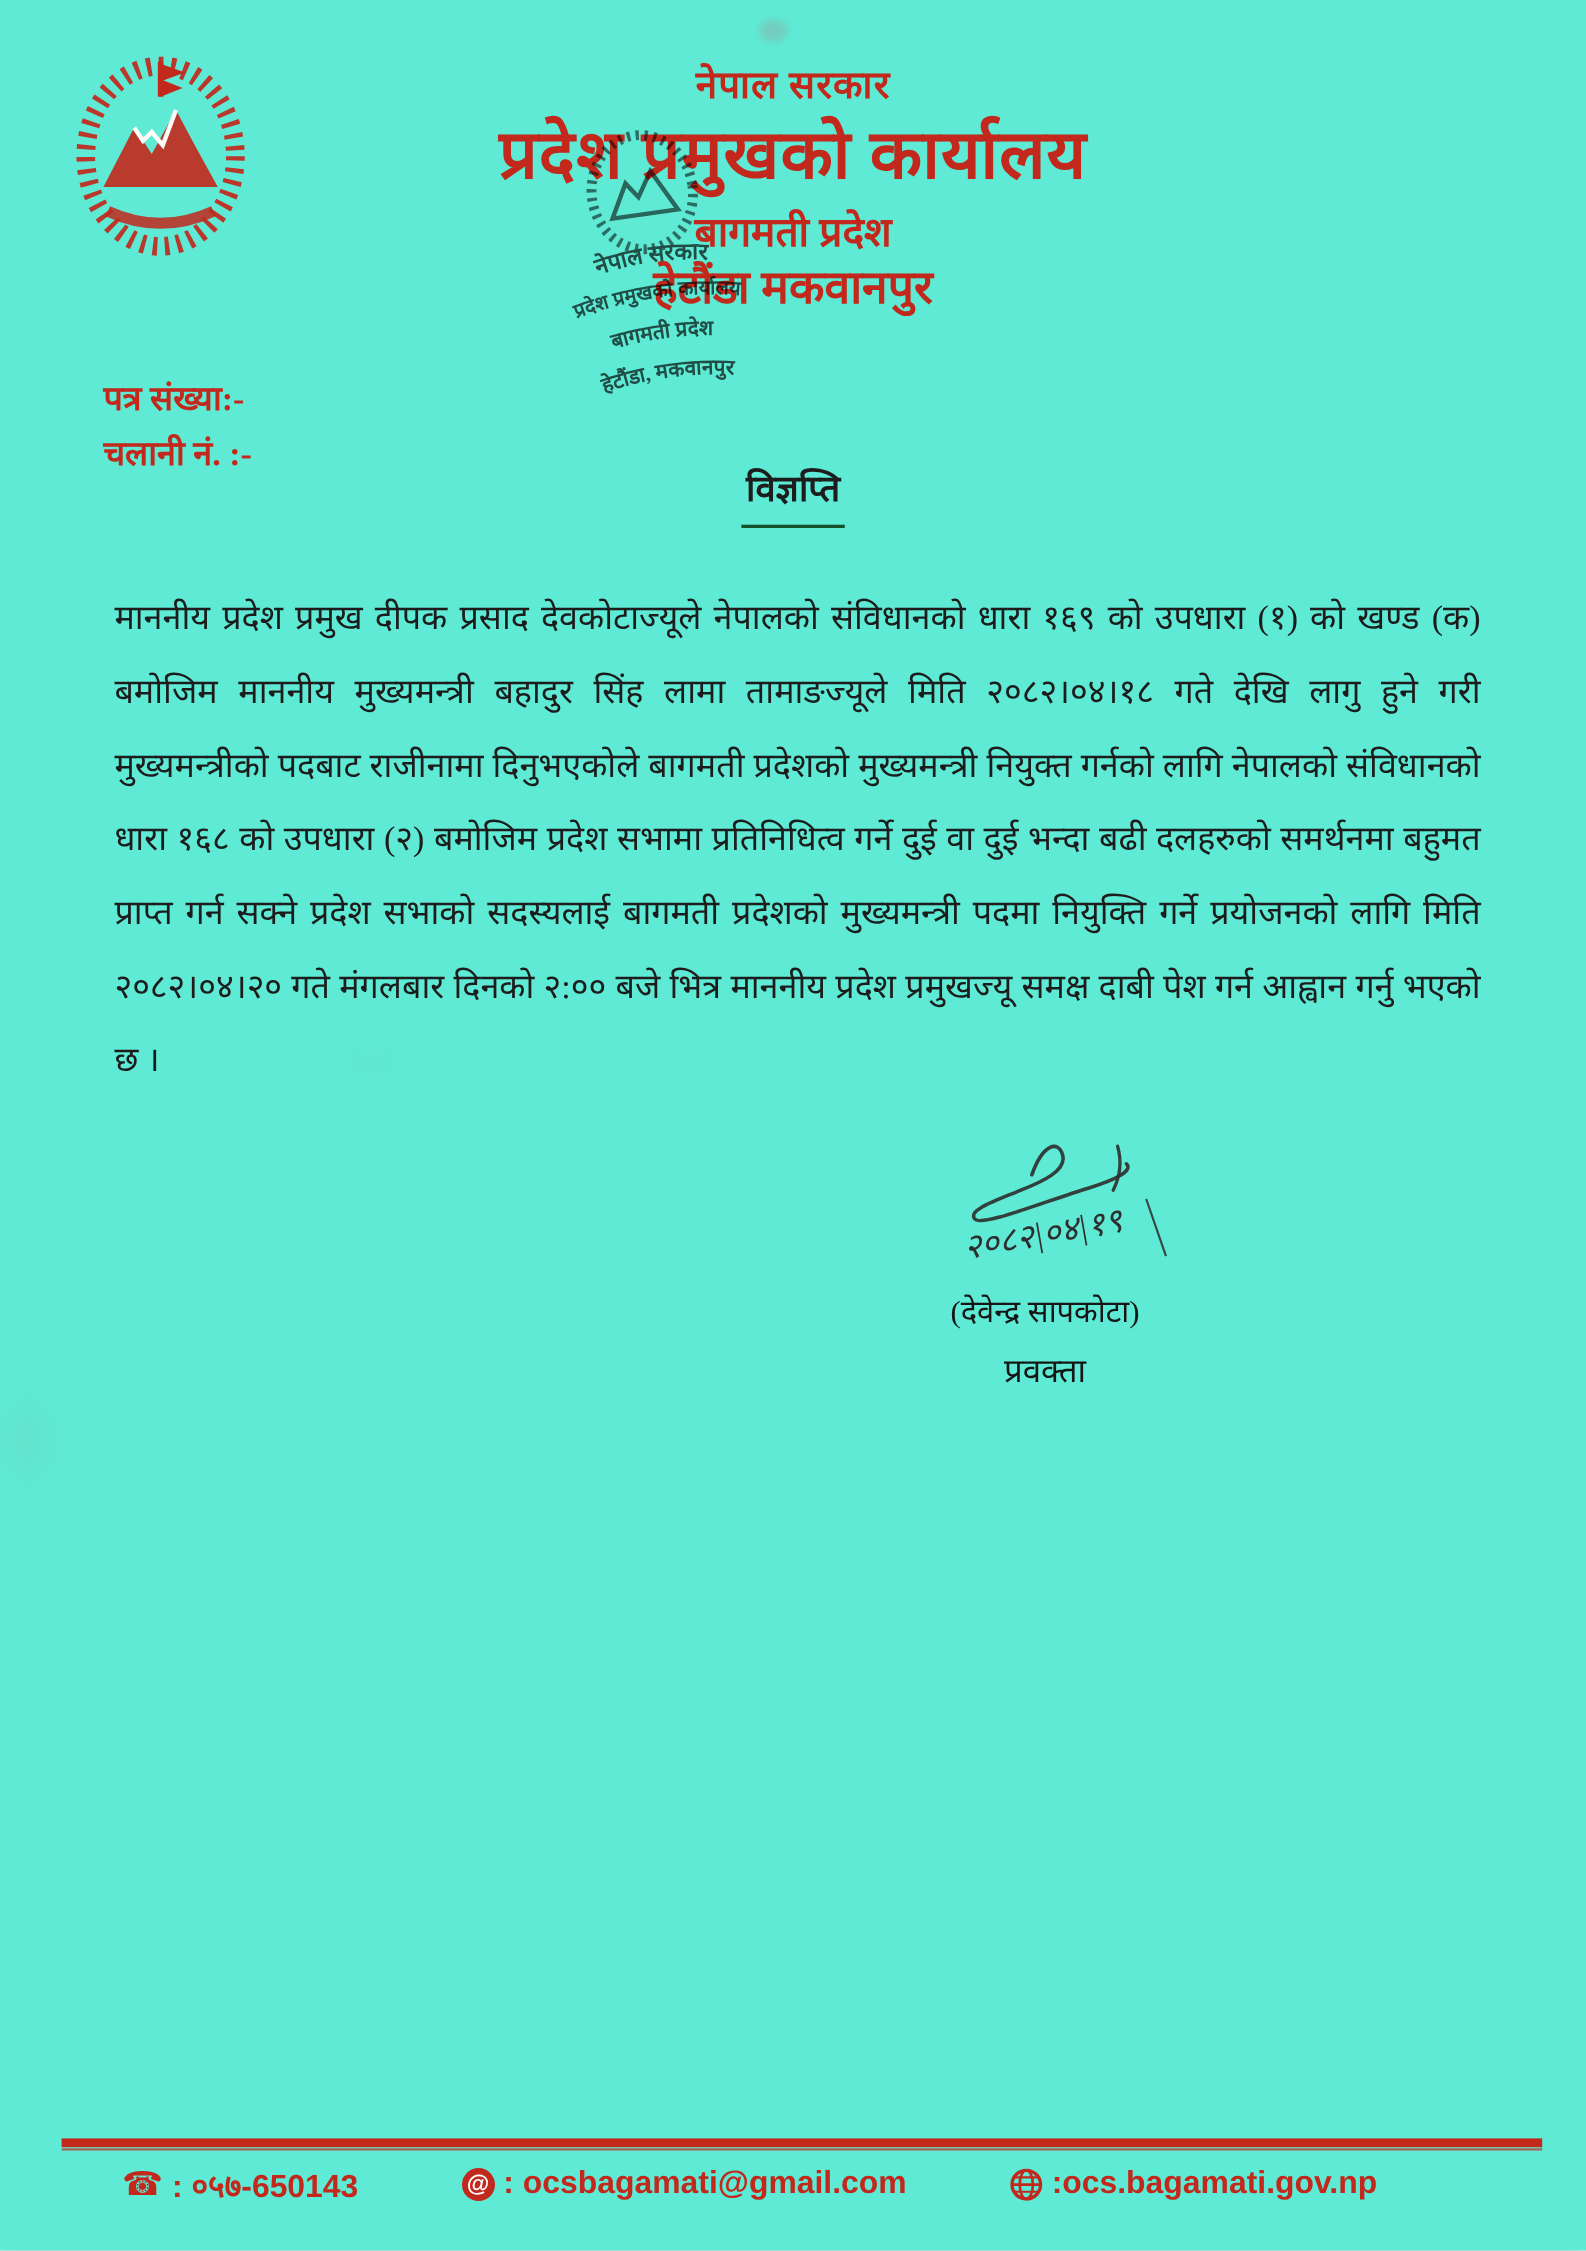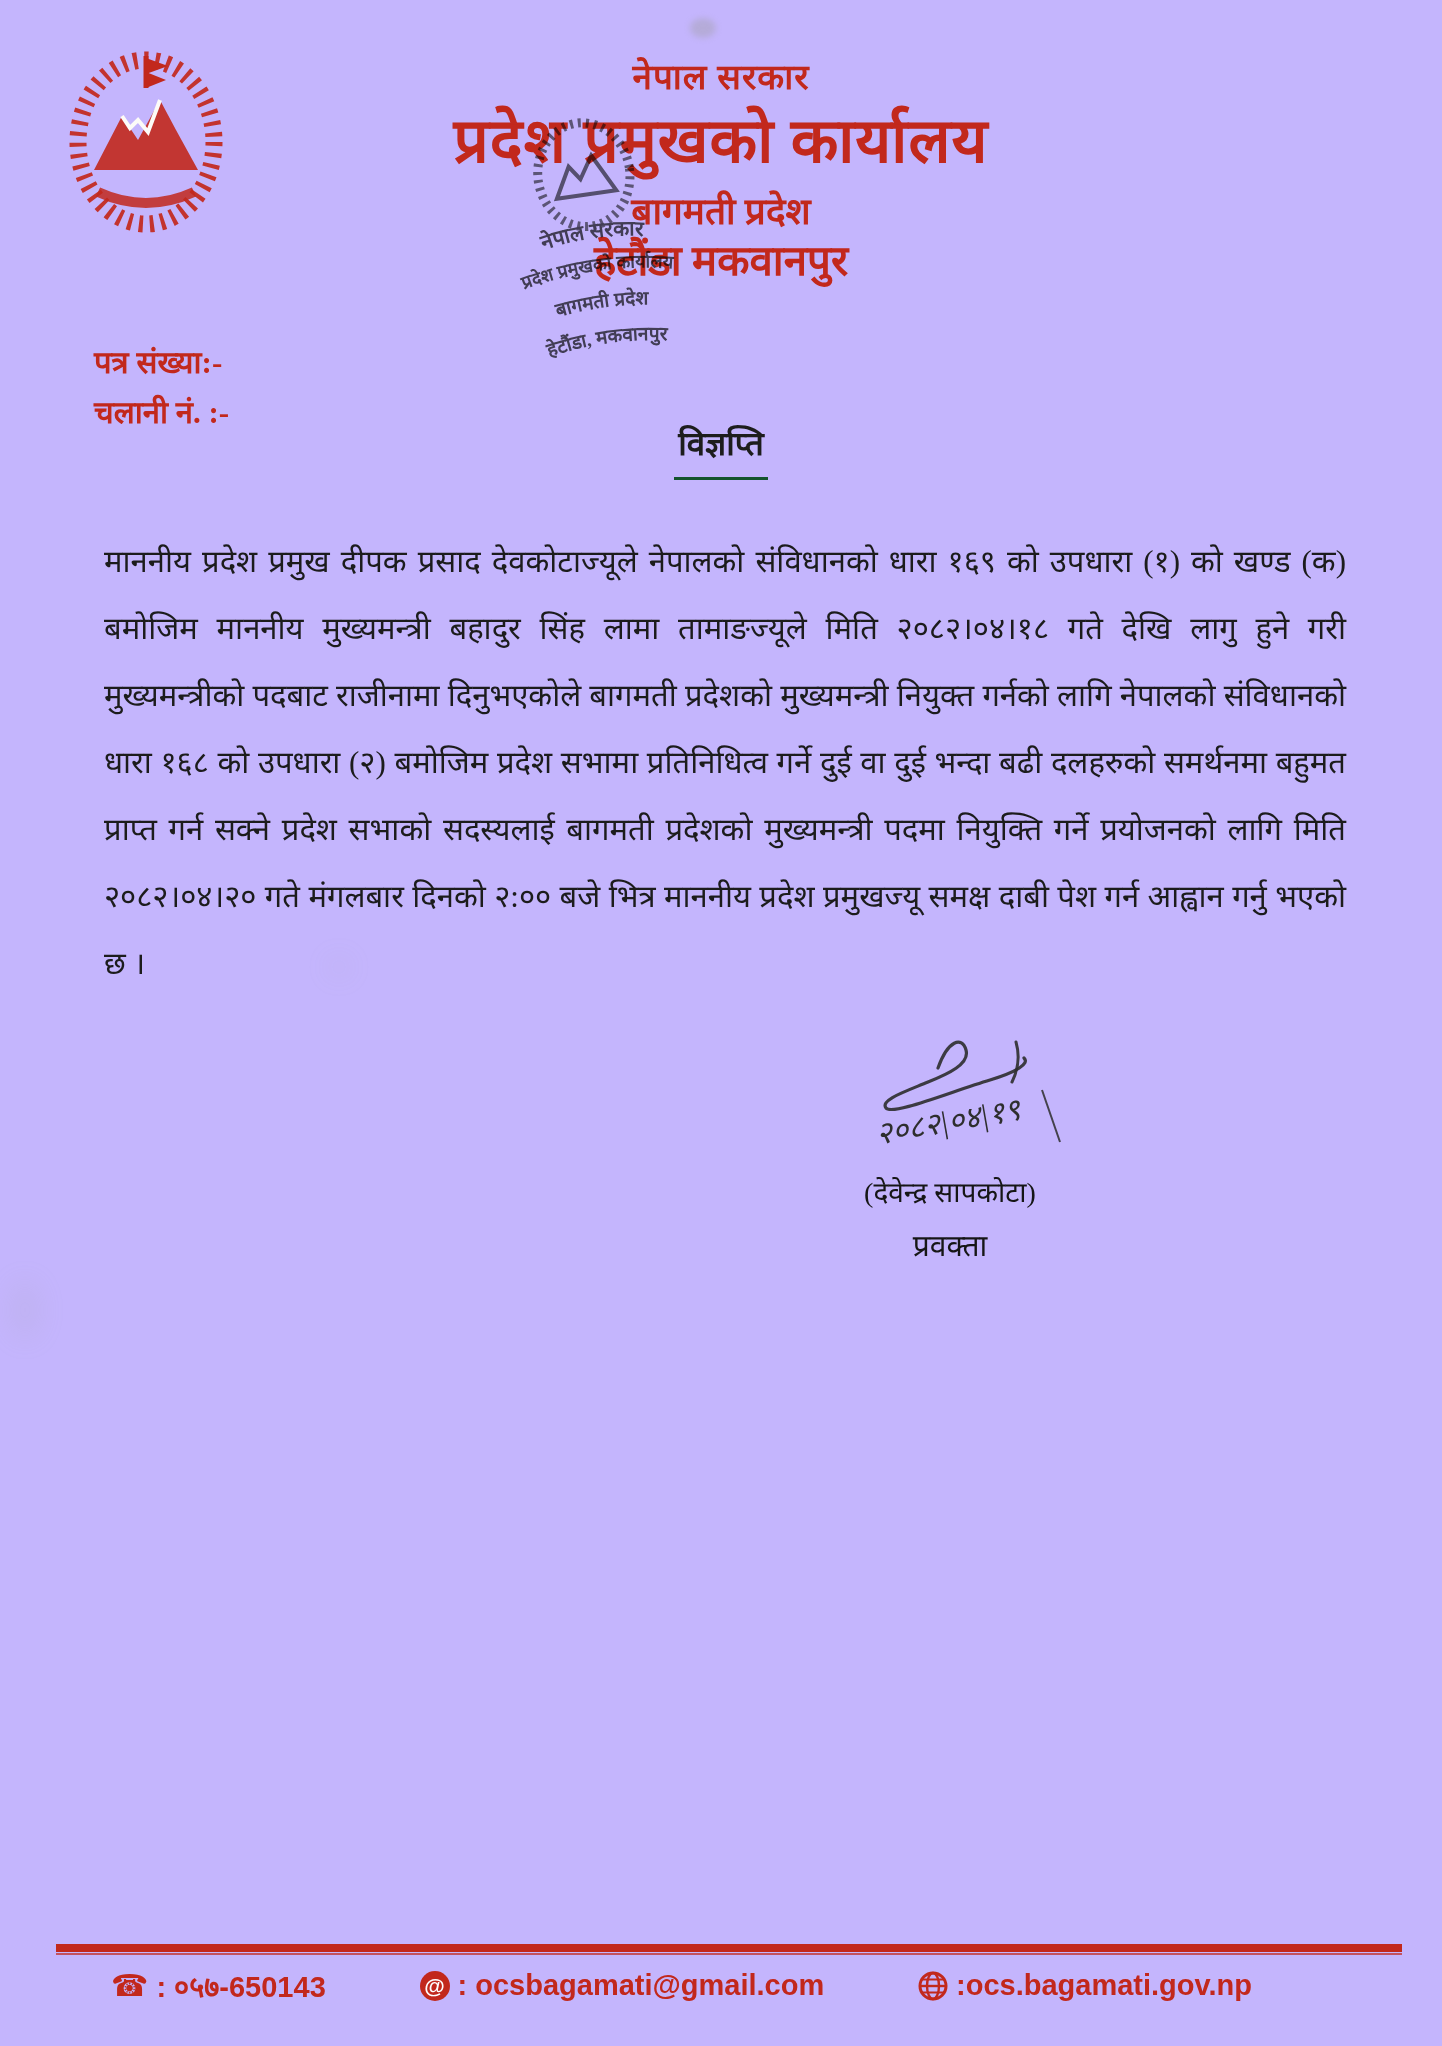--- a/index.html
+++ b/index.html
@@ -1,20 +1,20 @@
 <!DOCTYPE html>
 <html><head>
 <meta charset="utf-8">
 <style>
   html,body{margin:0;padding:0;background:#e8e6e2;}
   .page{
     position:relative;
     width:1442px;height:2046px;
     margin:0 auto;
-    background:#c4b5fd;
+    background:#5eead4;
     font-family:"Liberation Serif","DejaVu Serif",serif;
     overflow:hidden;
     box-shadow:0 0 14px rgba(0,0,0,.25);
   }
   
   .smudge{position:absolute;border-radius:50%;background:#9a9a96;filter:blur(14px);opacity:.12;}
   .sm1{left:690px;top:18px;width:26px;height:20px;opacity:.35;filter:blur(3px);}
   .sm2{left:10px;top:1280px;width:30px;height:60px;}
   .sm3{left:330px;top:960px;width:18px;height:14px;opacity:.2;}
 

